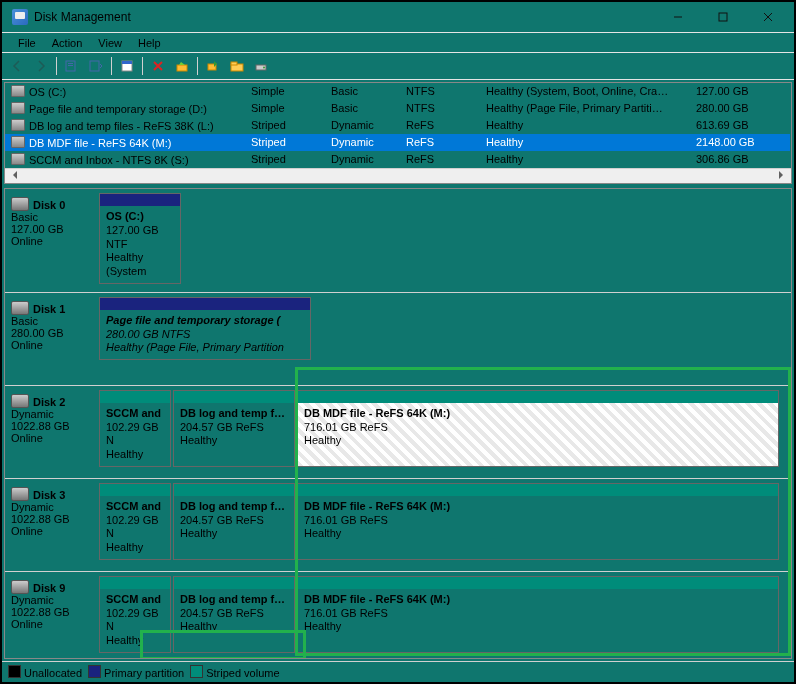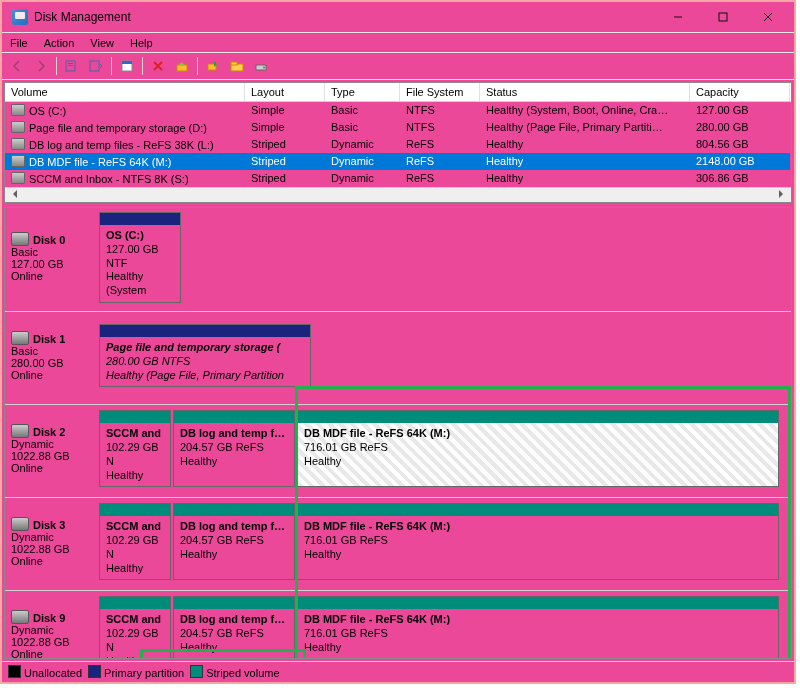--- a/index.html
+++ b/index.html
@@ -1,28 +1,28 @@
 <!DOCTYPE html>
 <html><head>
 <meta charset="utf-8">
 <style>
 html, body { margin: 0; padding: 0; font-family: "Segoe UI", Tahoma, sans-serif; font-size: 11px; background: #fff; }
-.window { width: 796px; height: 684px; border: 2px solid #fca5a5; background: #ec4899; display: flex; flex-direction: column; box-sizing: border-box; }
+.window { width: 796px; height: 684px; border: 2px solid #000000; background: #0f766e; display: flex; flex-direction: column; box-sizing: border-box; }
 
 
 .titlebar { height: 30px; display: flex; align-items: center; padding: 0 4px; border-bottom: 1px solid #e5e5e5; }
 .titlebar .app-icon { width: 16px; height: 16px; margin: 0 6px; background: linear-gradient(135deg,#4a90d9,#2a6abf); border-radius: 2px; position: relative; }
 .titlebar .app-icon::after { content:""; position:absolute; inset:3px 3px 6px 3px; background:#eee; border-radius:1px; }
 .titlebar .title { flex: 1; font-size: 12px; }
 .winbtns { display: flex; }
 .winbtn { width: 45px; height: 28px; display: flex; align-items: center; justify-content: center; font-family: "Segoe UI Symbol", sans-serif; font-size: 10px; color:#111; }
 .winbtn svg { width: 10px; height: 10px; }
 
 
-.menubar { height: 19px; display: flex; align-items: center; padding: 0 0; gap: 0; border-bottom: 1px solid #e5e5e5; }
+.menubar { height: 19px; display: flex; align-items: center; padding: 0 8px; gap: 0; border-bottom: 1px solid #e5e5e5; }
 .menubar .item { padding: 2px 8px; cursor: default; }
 
 
 .toolbar { height: 26px; display: flex; align-items: center; padding: 0 4px; gap: 2px; border-bottom: 1px solid #e5e5e5; }
 .tbtn { width: 20px; height: 20px; display:flex; align-items:center; justify-content:center; border:1px solid transparent; color:#333; }
 .tbtn.disabled { opacity: .4; }
 .tbar-sep { width: 1px; height: 18px; background: #d0d0d0; margin: 0 2px; }
 .tbtn svg { width:14px; height:14px; }
 
 
@@ -34,21 +34,21 @@
 .voltable .row.selected .cell { background: #0078d7; color: #fff; }
 .volicon { display:inline-block; width:12px; height:10px; margin-right:4px; vertical-align:-1px; background:linear-gradient(#ccc,#888); border-radius:1px; border:1px solid #666; }
 .voltable .scrollstub { height: 14px; background:#efefef; border-top:1px solid #d0d0d0; position:relative; }
 .voltable .scrollstub::before, .voltable .scrollstub::after { content:""; position:absolute; top:2px; width:0; height:0; border:4px solid transparent; }
 .voltable .scrollstub::before { left:4px; border-right-color:#606060; }
 .voltable .scrollstub::after { right:4px; border-left-color:#606060; }
 
 
 .diskpane { flex:1; overflow:hidden; margin:2px; border:1px solid #888; position:relative; display:flex; }
 .diskpane-inner { flex:1; overflow-y:auto; overflow-x:hidden; }
-.diskrow { display:flex; align-items:center; border-bottom:1px solid #d0d0d0; padding:4px 4px 8px 4px; min-height:80px; }
+.diskrow { display:flex; align-items:flex-start; border-bottom:1px solid #d0d0d0; padding:4px 4px 8px 4px; min-height:80px; }
 .diskinfo { width:86px; padding:4px 2px; }
 .diskinfo .diskicon { display:inline-block; width:16px; height:12px; background:linear-gradient(#ccc,#777); border:1px solid #555; border-radius:2px; vertical-align:-2px; margin-right:4px; }
 .diskinfo .diskname { font-weight:bold; }
 .partstrip { flex:1; display:flex; gap:2px; }
 .partbox { border:1px solid #666; display:flex; flex-direction:column; position:relative; overflow:hidden; }
 .partbox .colorbar { height:12px; width:100%; }
 .partbox .ptxt { padding:4px 6px; font-size:11px; line-height:1.25; overflow:hidden; }
 .partbox .ptxt .pname { font-weight:bold; white-space:nowrap; overflow:hidden; text-overflow:ellipsis; }
 .partbox.selected { background: repeating-linear-gradient(45deg,#e8e8e8 0,#e8e8e8 4px,#fff 4px,#fff 8px); }
 .colorbar.primary { background:#1a237e; }
@@ -158,28 +158,20 @@
       </div>
     <div class="tbtn">
         <svg viewBox="0 0 14 14">
           <rect x="2" y="6" width="10" height="5" fill="#ccc" stroke="#666"></rect>
           <circle cx="10" cy="8.5" r="1" fill="#393"></circle>
         </svg>
       </div>
   </div>
 
   <div class="voltable">
-    <div class="hdr">
-      <div class="cell">Volume</div>
-      <div class="cell">Layout</div>
-      <div class="cell">Type</div>
-      <div class="cell">File System</div>
-      <div class="cell">Status</div>
-      <div class="cell">Capacity</div>
-    </div>
     <div id="volrows">
         <div class="row">
           <div class="cell"><span class="volicon"></span><span>OS (C:)</span></div>
           <div class="cell">Simple</div>
           <div class="cell">Basic</div>
           <div class="cell">NTFS</div>
           <div class="cell">Healthy (System, Boot, Online, Cra…</div>
           <div class="cell">127.00 GB</div>
         </div>
         <div class="row">
@@ -189,21 +181,21 @@
           <div class="cell">NTFS</div>
           <div class="cell">Healthy (Page File, Primary Partiti…</div>
           <div class="cell">280.00 GB</div>
         </div>
         <div class="row">
           <div class="cell"><span class="volicon"></span><span>DB log and temp files - ReFS 38K (L:)</span></div>
           <div class="cell">Striped</div>
           <div class="cell">Dynamic</div>
           <div class="cell">ReFS</div>
           <div class="cell">Healthy</div>
-          <div class="cell">804.56 GB</div>
+          <div class="cell">613.69 GB</div>
         </div>
         <div class="row selected">
           <div class="cell"><span class="volicon"></span><span>DB MDF file - ReFS 64K (M:)</span></div>
           <div class="cell">Striped</div>
           <div class="cell">Dynamic</div>
           <div class="cell">ReFS</div>
           <div class="cell">Healthy</div>
           <div class="cell">2148.00 GB</div>
         </div>
         <div class="row">

